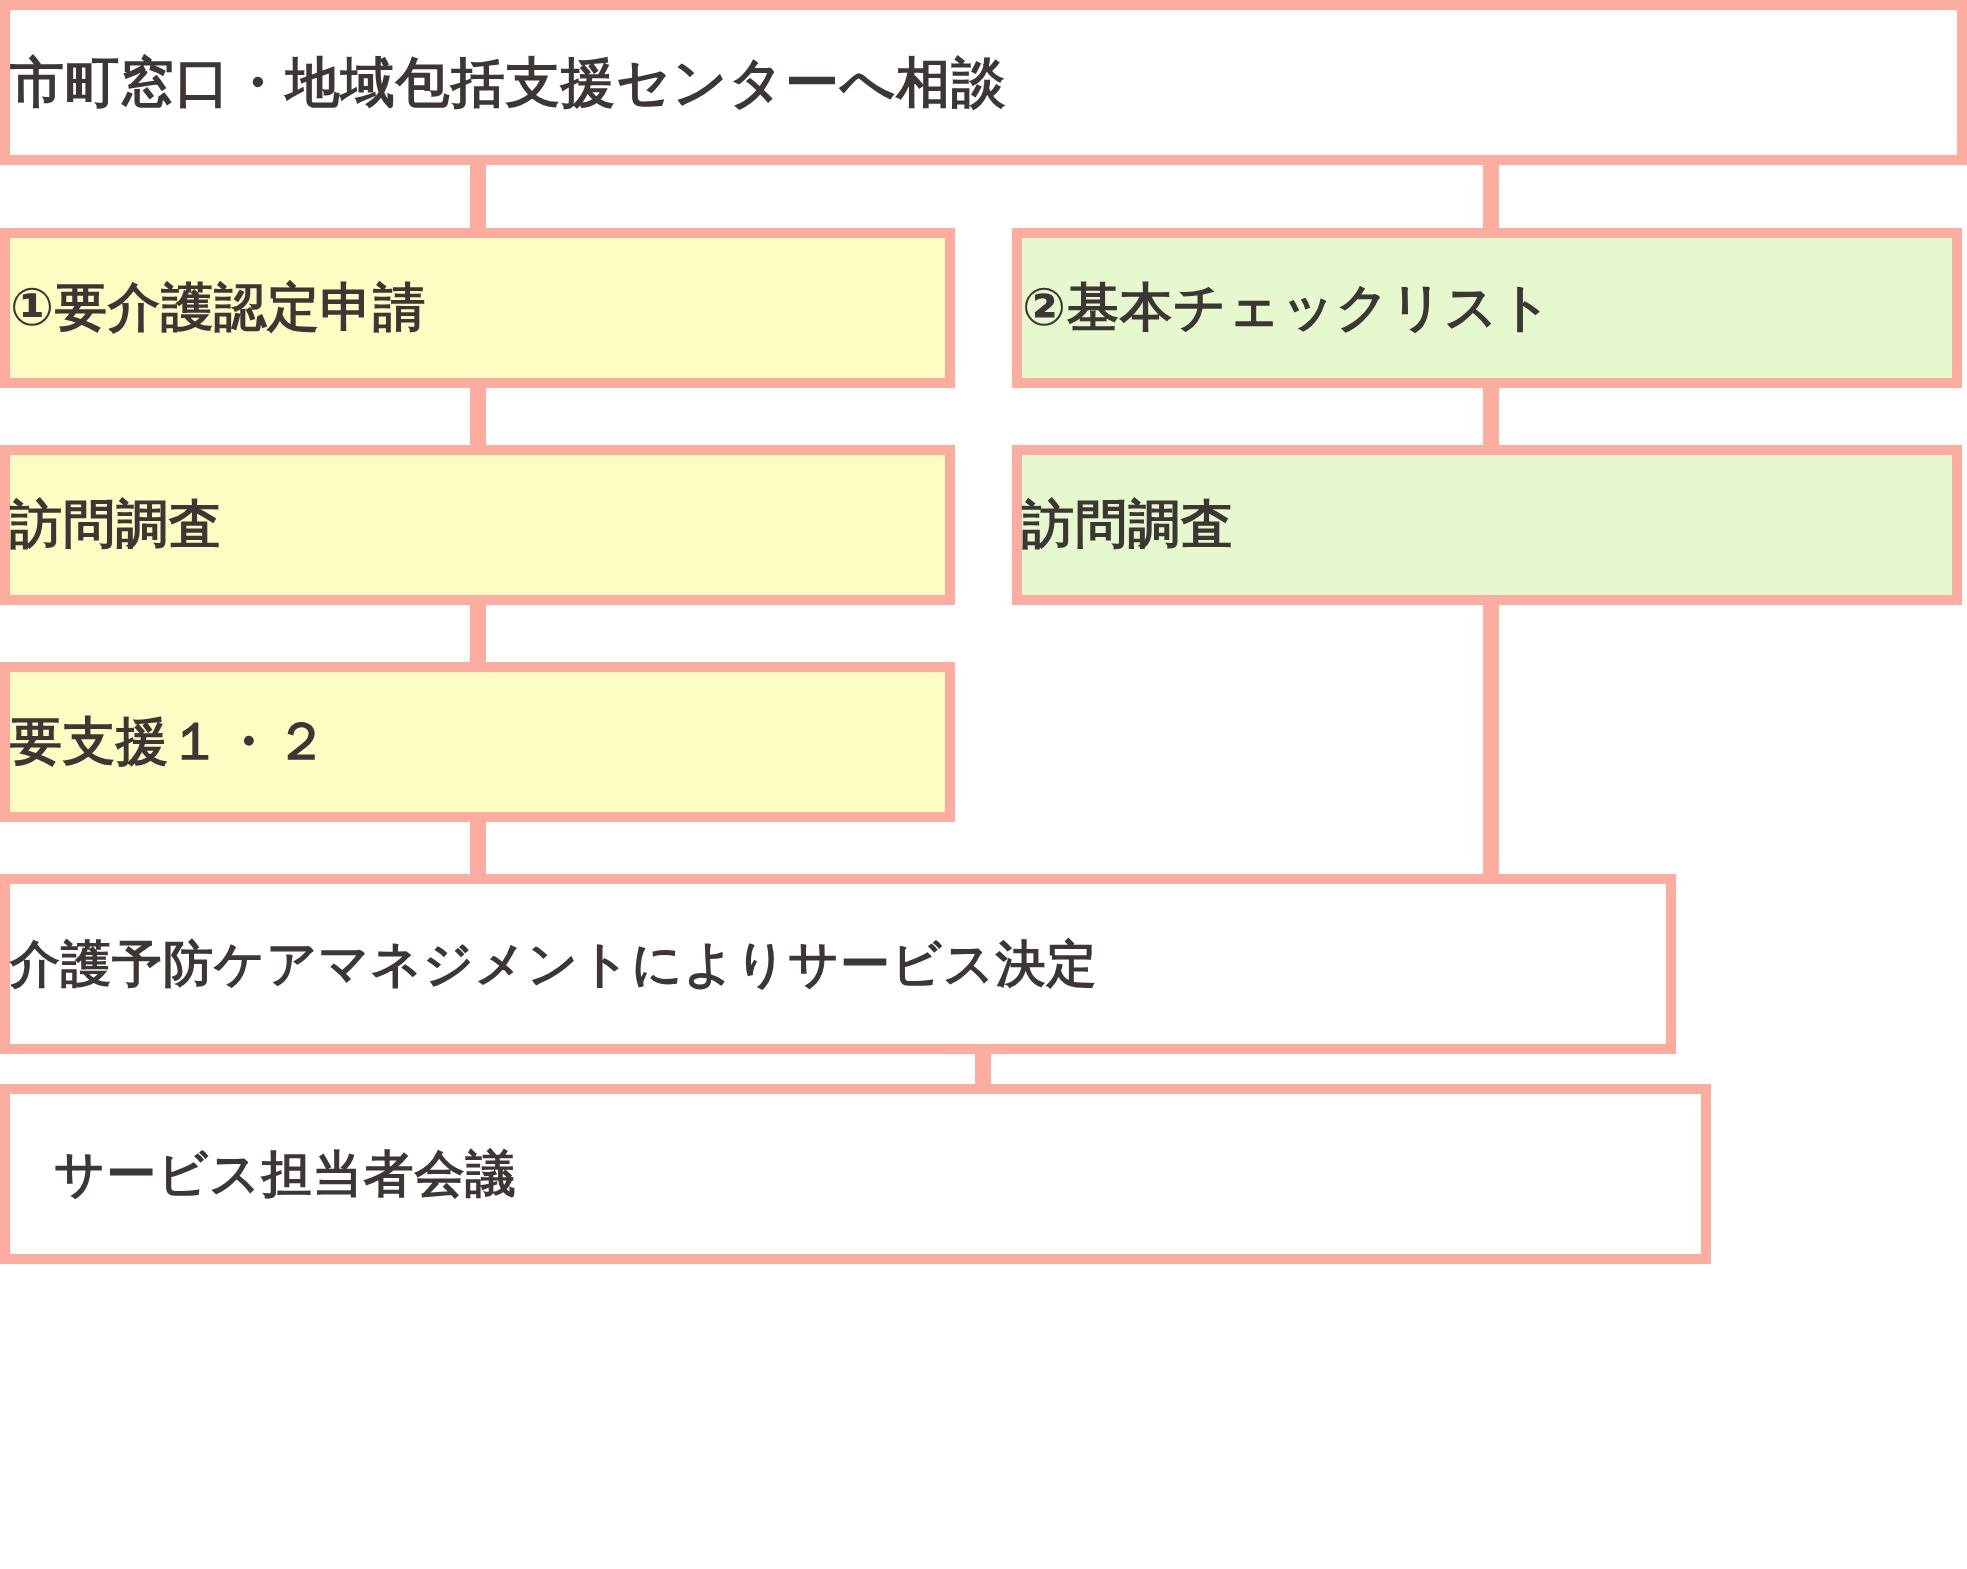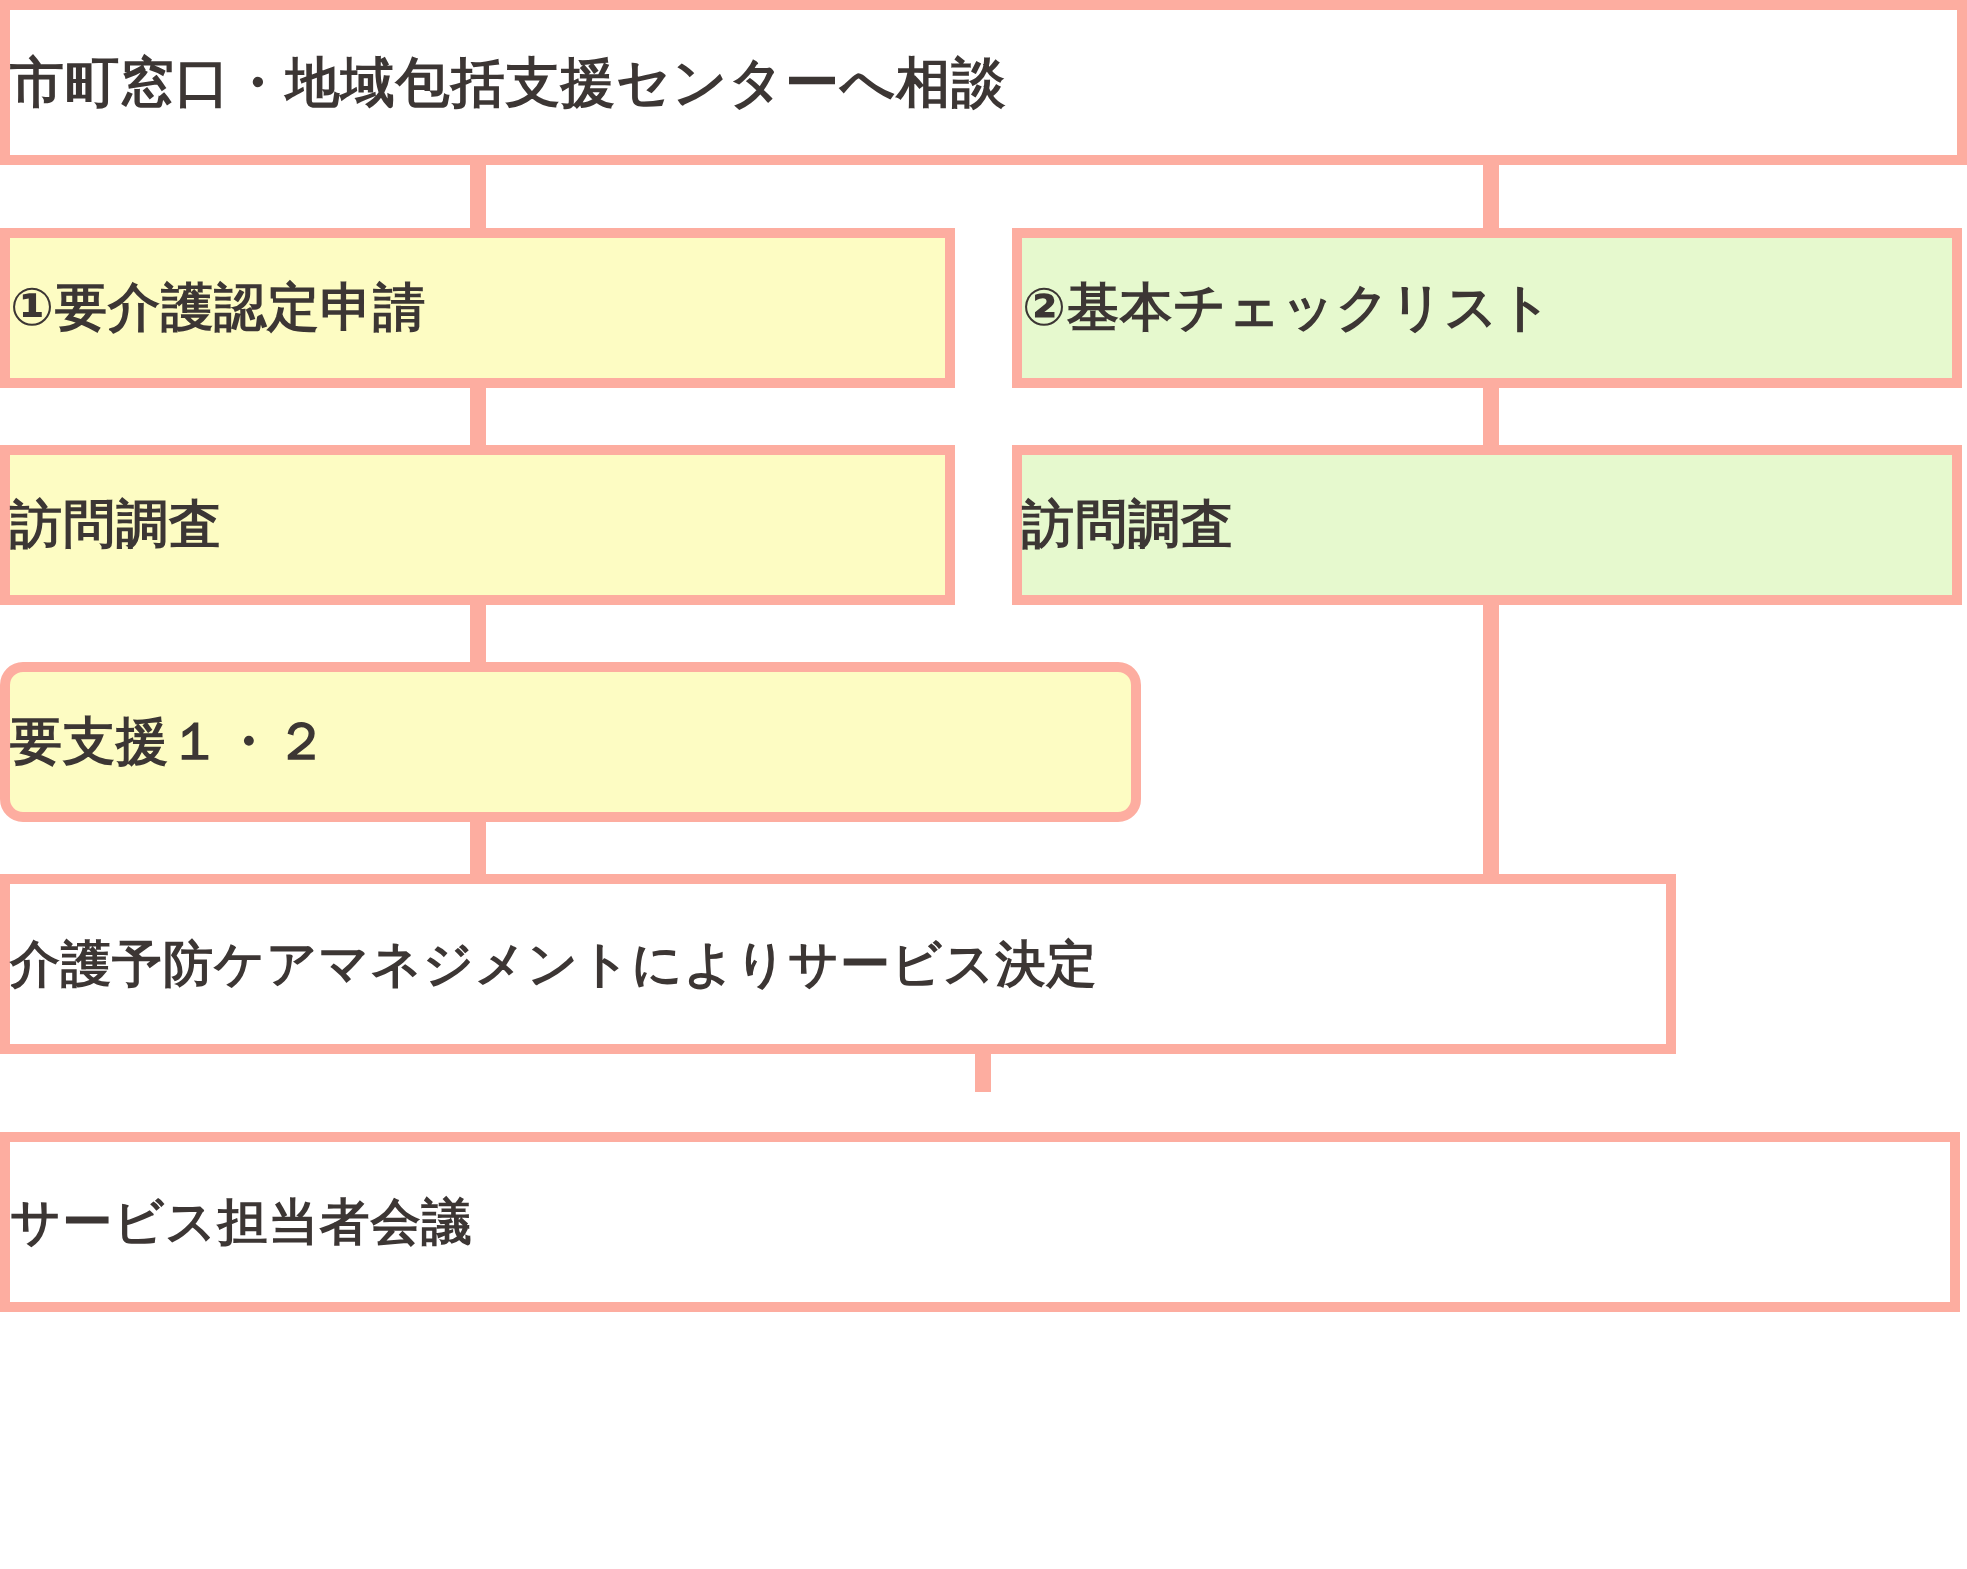--- a/index.html
+++ b/index.html
@@ -88,25 +88,25 @@
   </div>
 
   <div class="node fill-yellow" style="left:0px; top:445px; width:955px; height:160px;">
     <span class="node-label size-lg">訪問調査</span>
   </div>
 
   <div class="node fill-green" style="left:1012px; top:445px; width:950px; height:160px;">
     <span class="node-label size-lg">訪問調査</span>
   </div>
 
-  <div class="node fill-yellow" style="left:0px; top:662px; width:1141px; height:160px;border-radius:23px;">
+  <div class="node fill-yellow" style="left:0px; top:662px; width:955px; height:160px;">
     <span class="node-label size-lg">要支援１・２</span>
   </div>
 
   <div class="node fill-white" style="left:0px; top:874px; width:1676px; height:180px;">
     <span class="node-label size-md">介護予防ケアマネジメントによりサービス決定</span>
   </div>
 
-  <div class="node fill-white" style="left:0px; top:1132px; width:1960px; height:180px;">
+  <div class="node fill-white" style="left:0px; top:1084px; width:1711px; height:180px;padding-left:44px;">
     <span class="node-label size-md">サービス担当者会議</span>
   </div>
 
 </div>
 
 </body></html>

